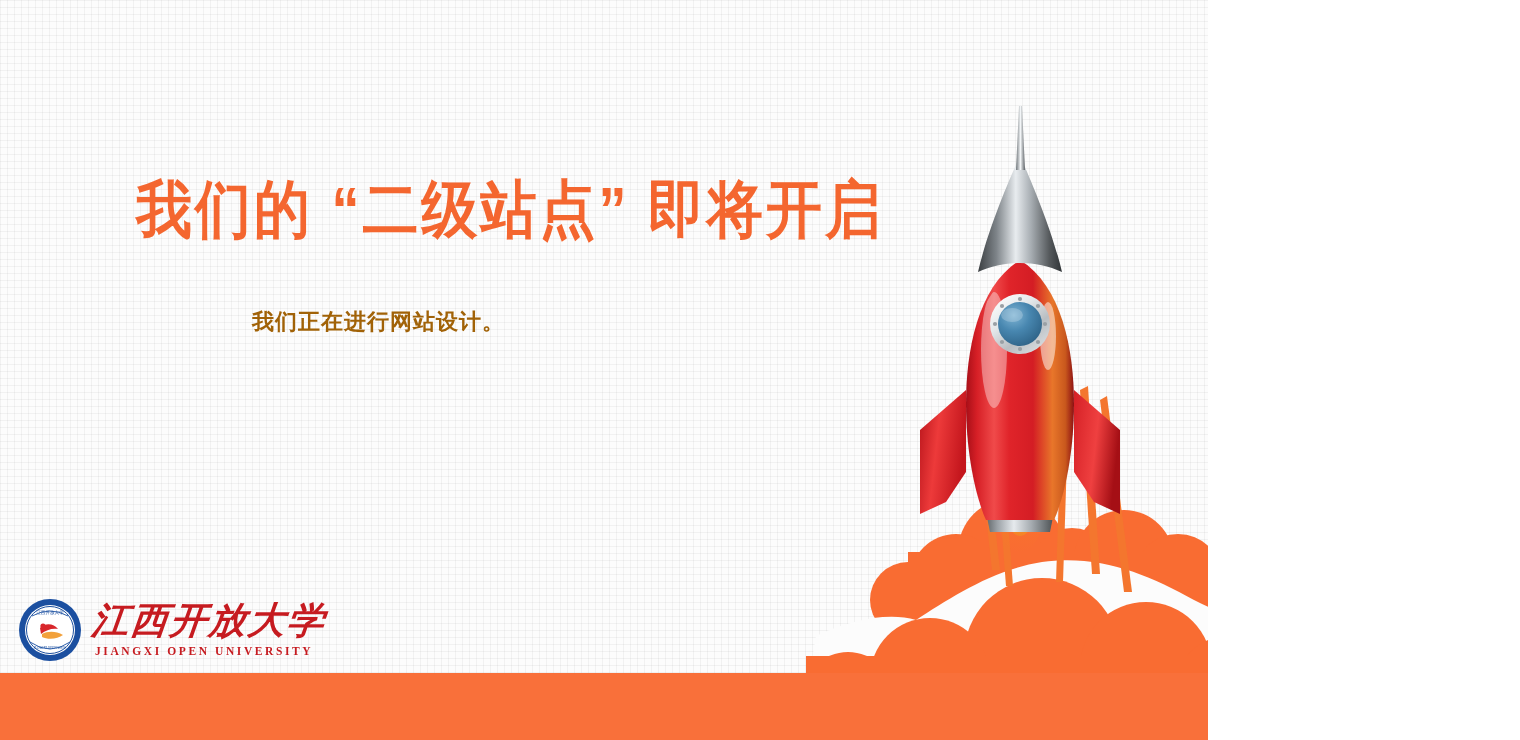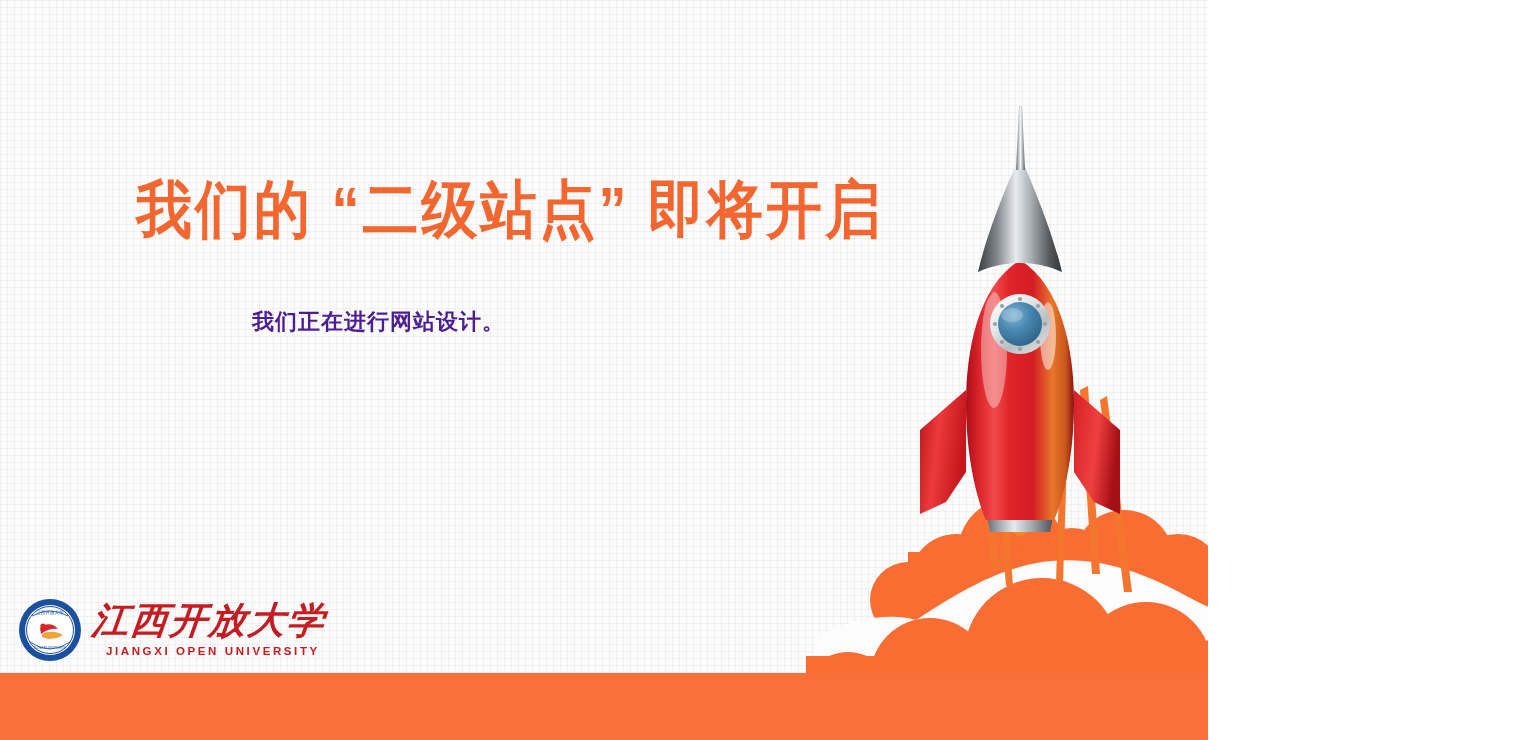--- a/index.html
+++ b/index.html
@@ -39,21 +39,21 @@
     transform: scaleY(1.12);
     transform-origin: left top;
     line-height: 1;
   }
 
   
   #subtitle {
     position: absolute;
     left: 252px;
     top: 300px;
-    color: #4c1d95;
+    color: #a16207;
     font-size: 22px;
     font-weight: bold;
     line-height: 44px;
     letter-spacing: 1px;
     white-space: nowrap;
     text-align: right;
   }
 
   
   #logo {
@@ -73,24 +73,24 @@
     font-family: "Liberation Serif", serif;
     letter-spacing: 2px;
     font-style: italic;
     transform: skewX(-6deg);
     transform-origin: left center;
   }
   #logo-en {
     color: #c61b20;
     font-size: 11.5px;
     font-weight: bold;
-    font-family: Liberation Sans, sans-serif;
+    font-family: Liberation Serif, serif;
     letter-spacing: 2.6px;
     margin-top: 7px;
-    margin-left: 14px;
+    margin-left: 3px;
   }
 
   
   #rocket-scene {
     position: absolute;
     left: 780px;
     top: 100px;
     width: 560px;
     height: 590px;
   }

